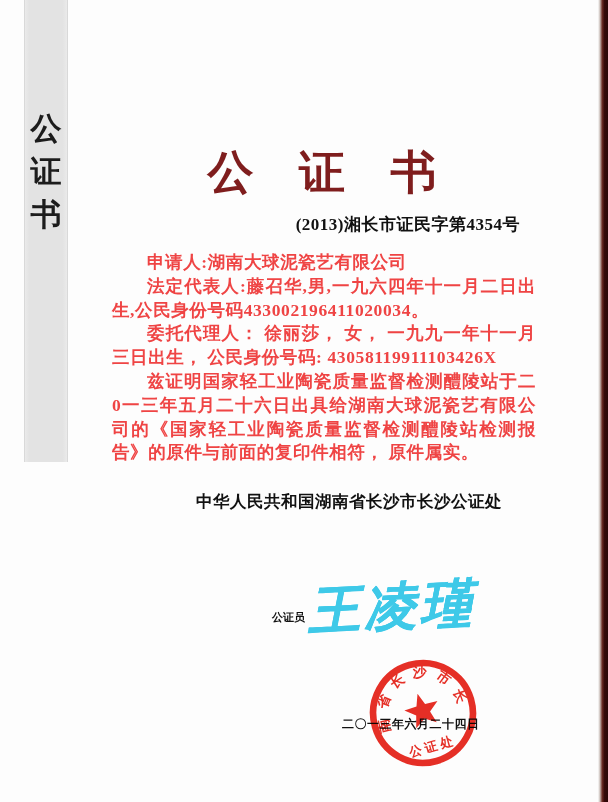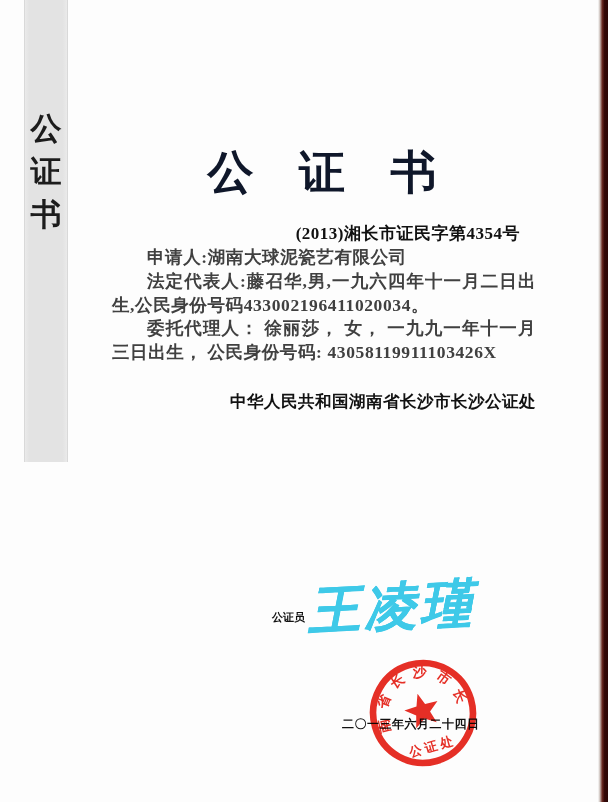--- a/index.html
+++ b/index.html
@@ -23,32 +23,32 @@
   
   .edge-right{
     position:absolute;right:0;top:0;width:10px;height:802px;
     background:linear-gradient(to right,#fdfdfd 0,#cfc5c0 18%,#6b2a22 42%,#360908 65%,#2a0605 100%);
   }
   
   .content{position:absolute;left:112px;top:0;width:424px;}
   .title{
     margin:142px 0 0 0;text-align:center;
     font-size:46px;font-weight:bold;letter-spacing:4px;word-spacing:26px;
-    color:#0f172a;white-space:nowrap;
+    color:#7f1d1d;white-space:nowrap;
   }
   .doc-number{
-    margin-top:18px;text-align:right;padding-right:16px;
+    margin-top:9px;text-align:right;padding-right:16px;
     font-size:17px;font-weight:bold;letter-spacing:0.5px;
   }
-  .body-text{margin-top:1px;font-size:17.5px;line-height:23.8px;font-weight:bold;
-    text-align:justify;letter-spacing:0.6px;color:#404040;}
+  .body-text{margin-top:15px;font-size:17.5px;line-height:23.8px;font-weight:bold;
+    text-align:justify;letter-spacing:0.6px;color:#ef4444;}
   .body-text p{margin:0;text-indent:2em;}
   .issuer{
     margin-top:26px;font-size:16.5px;font-weight:bold;white-space:nowrap;
-    text-align:right;padding-left:84px;letter-spacing:0.5px;
+    text-align:left;padding-left:84px;letter-spacing:0.5px;
   }
   
   .notary-row{position:absolute;left:272px;top:586px;display:flex;align-items:flex-end;z-index:3;}
   .notary-label{font-size:11px;font-weight:bold;padding-bottom:13px;white-space:nowrap;}
   .signature{
     font-size:52px;line-height:1;font-weight:bold;font-style:italic;
     color:#3ec9e8;letter-spacing:4px;margin-left:4px;white-space:nowrap;
     transform:rotate(-3deg);transform-origin:left bottom;
     text-shadow:0.5px 0 0 #3ec9e8, 0 0.5px 0 #3ec9e8;
   }
@@ -75,20 +75,21 @@
   <span>书</span>
 </div>
 
 <div class="content">
   <h1 class="title">公 证 书</h1>
   <div class="doc-number">(2013)湘长市证民字第4354号</div>
   <div class="body-text">
     <p>申请人:湖南大球泥瓷艺有限公司</p>
     <p>法定代表人:藤召华,男,一九六四年十一月二日出生,公民身份号码433002196411020034。</p>
     <p>委托代理人： 徐丽莎， 女， 一九九一年十一月三日出生， 公民身份号码: 43058119911103426X</p>
+    <p>兹证明国家轻工业陶瓷质量监督检测醴陵站于二0一三年五月二十六日出具给湖南大球泥瓷艺有限公司的《国家轻工业陶瓷质量监督检测醴陵站检测报告》的原件与前面的复印件相符， 原件属实。</p>
   </div>
   <div class="issuer">中华人民共和国湖南省长沙市长沙公证处</div>
 </div>
 
 <div class="notary-row">
   <span class="notary-label">公证员</span>
   <span class="signature">王凌瑾</span>
 </div>
 
 <div class="date-line">二〇一三年六月二十四日</div>

